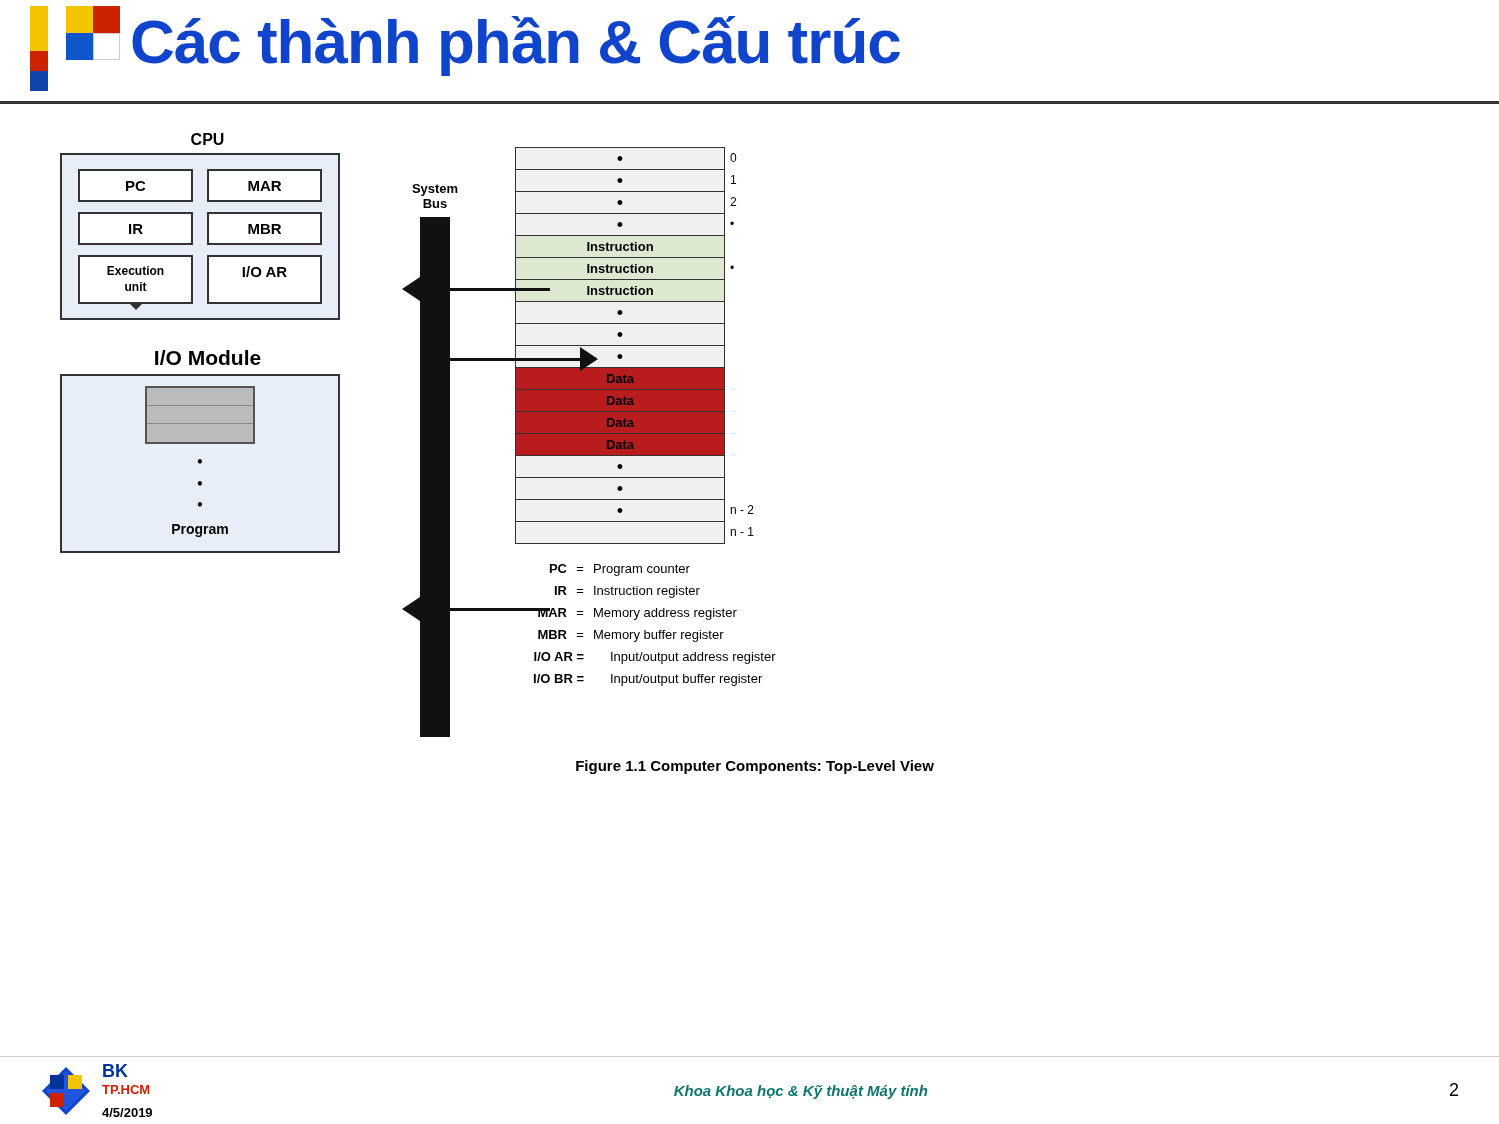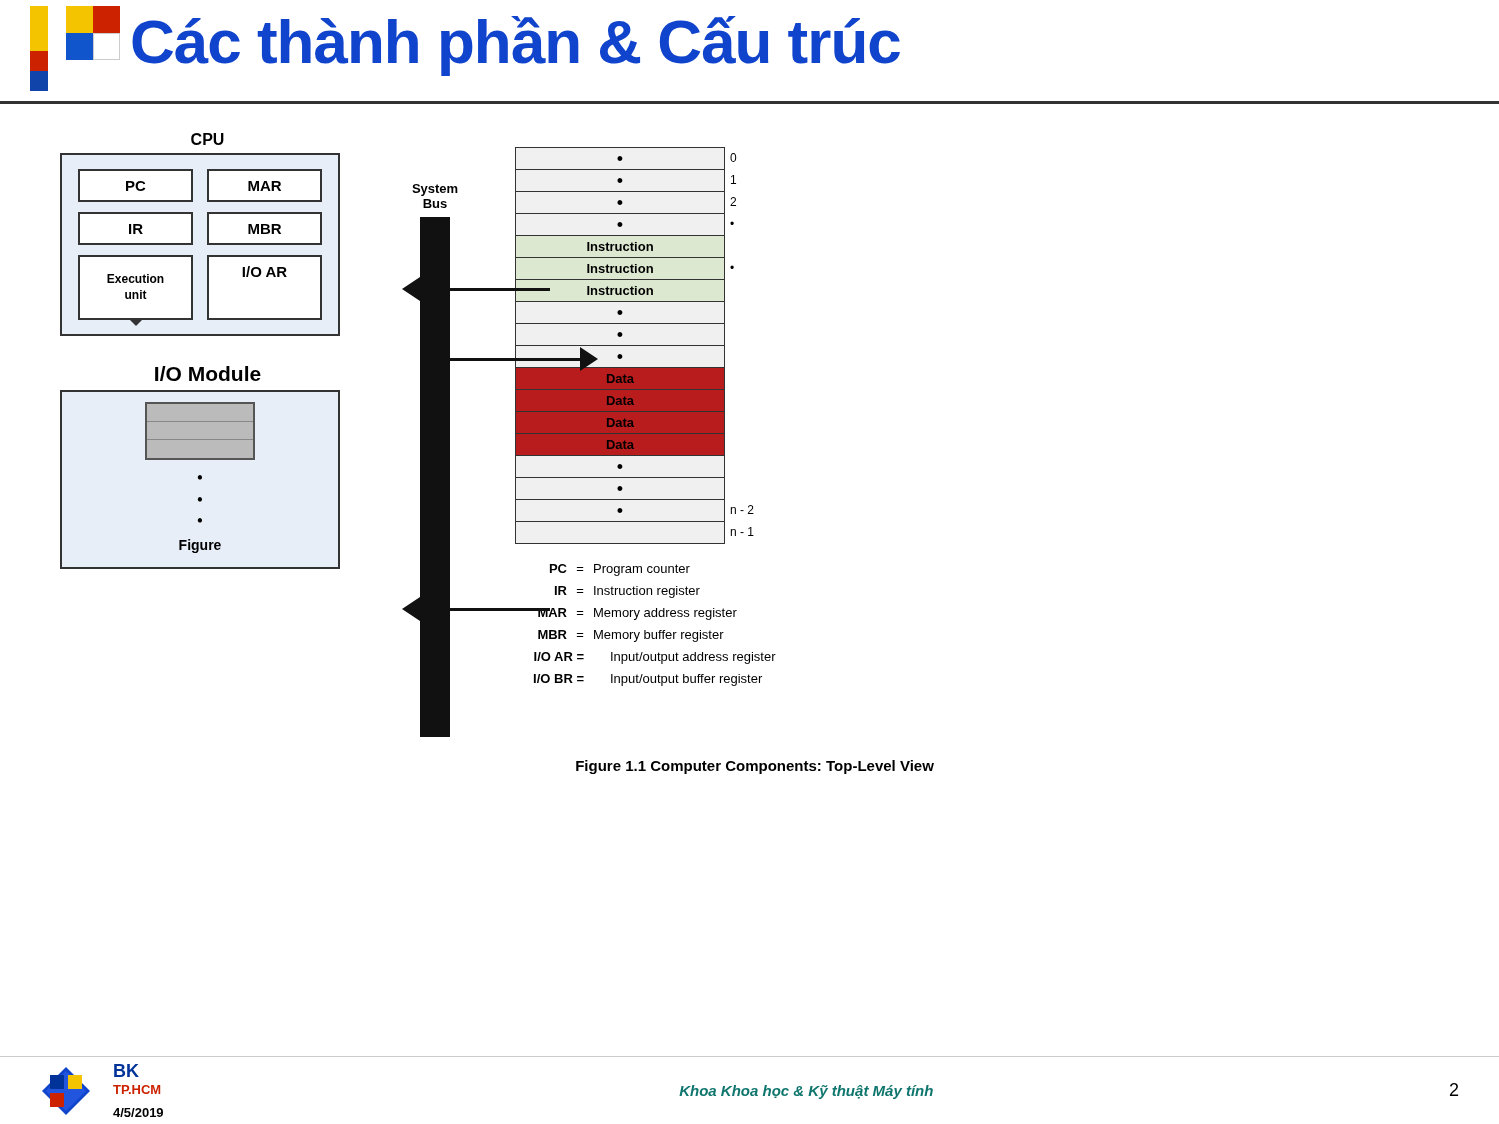--- a/index.html
+++ b/index.html
@@ -77,21 +77,21 @@
       font-size: 15px;
       padding: 6px 4px;
       font-family: Arial, sans-serif;
     }
     .exec-unit {
       border: 2px solid #333;
       background: #ffffff;
       text-align: center;
       font-size: 12px;
       font-weight: 700;
-      padding: 15px 6px;
+      padding: 7px 6px;
       position: relative;
       font-family: Arial, sans-serif;
       line-height: 1.3;
     }
     .exec-unit::after {
       content: '';
       position: absolute;
       bottom: -8px;
       left: 50%;
       transform: translateX(-50%);
@@ -215,21 +215,21 @@
       height: 68px;
       display: flex;
       align-items: center;
       justify-content: space-between;
       padding: 0 40px;
       border-top: 1px solid #ccc;
     }
     .footer-left {
       display: flex;
       align-items: center;
-      gap: 21px;
+      gap: 10px;
     }
     .bk-logo {
       width: 52px;
       height: 52px;
     }
     .footer-text-block {
       display: flex;
       flex-direction: column;
     }
     .footer-bk {
@@ -333,21 +333,21 @@
 
         <div style="margin-top: 10px;">
           <div class="io-label">I/O Module</div>
           <div class="io-box">
             <div class="io-inner">
               <div class="io-row"></div>
               <div class="io-row"></div>
               <div class="io-row"></div>
             </div>
             <div class="io-dots">•<br>•<br>•</div>
-            <div class="buffers-label">Figure</div>
+            <div class="buffers-label">Program</div>
           </div>
         </div>
 
       </div>
 
       <div style="flex:0 0 160px; display:flex; flex-direction:column; align-items:center; position:relative; padding-top:50px;">
 
         <div style="font-size:13px; font-weight:700; font-family:Arial,sans-serif; text-align:center; margin-bottom:6px;">System<br>Bus</div>
 
         <div style="position:relative; width:30px; height:520px; background:#111;">

